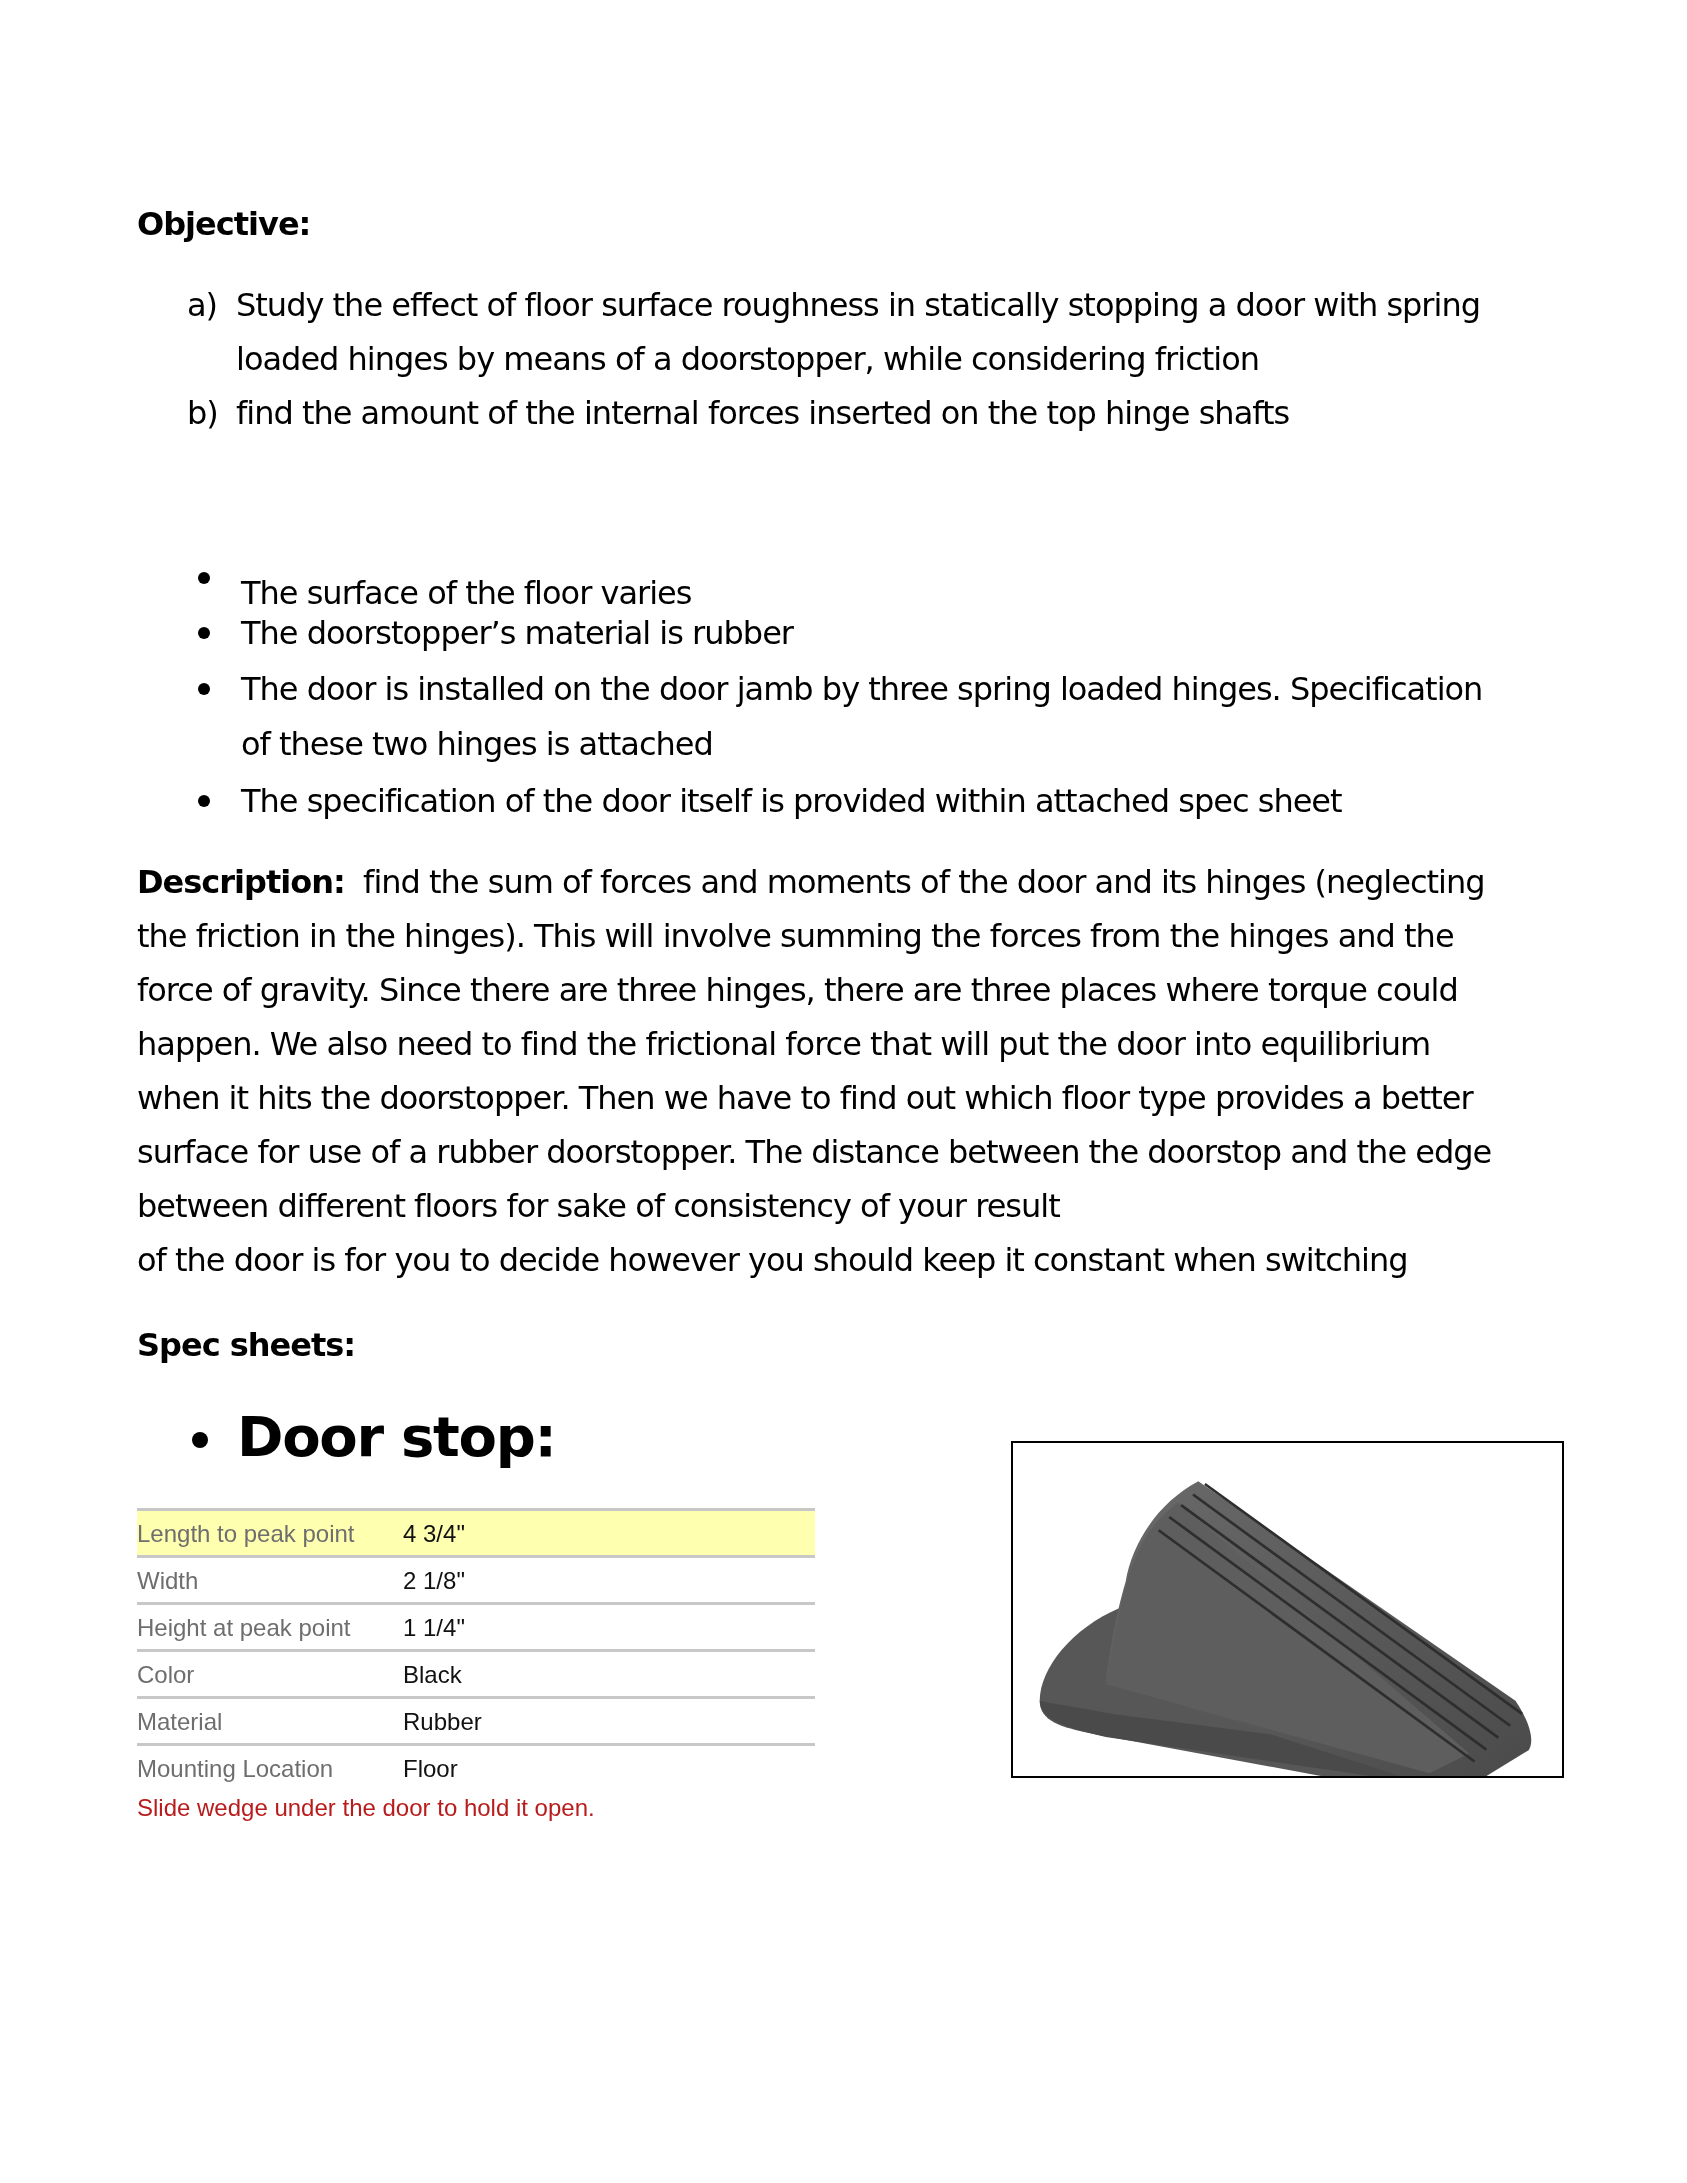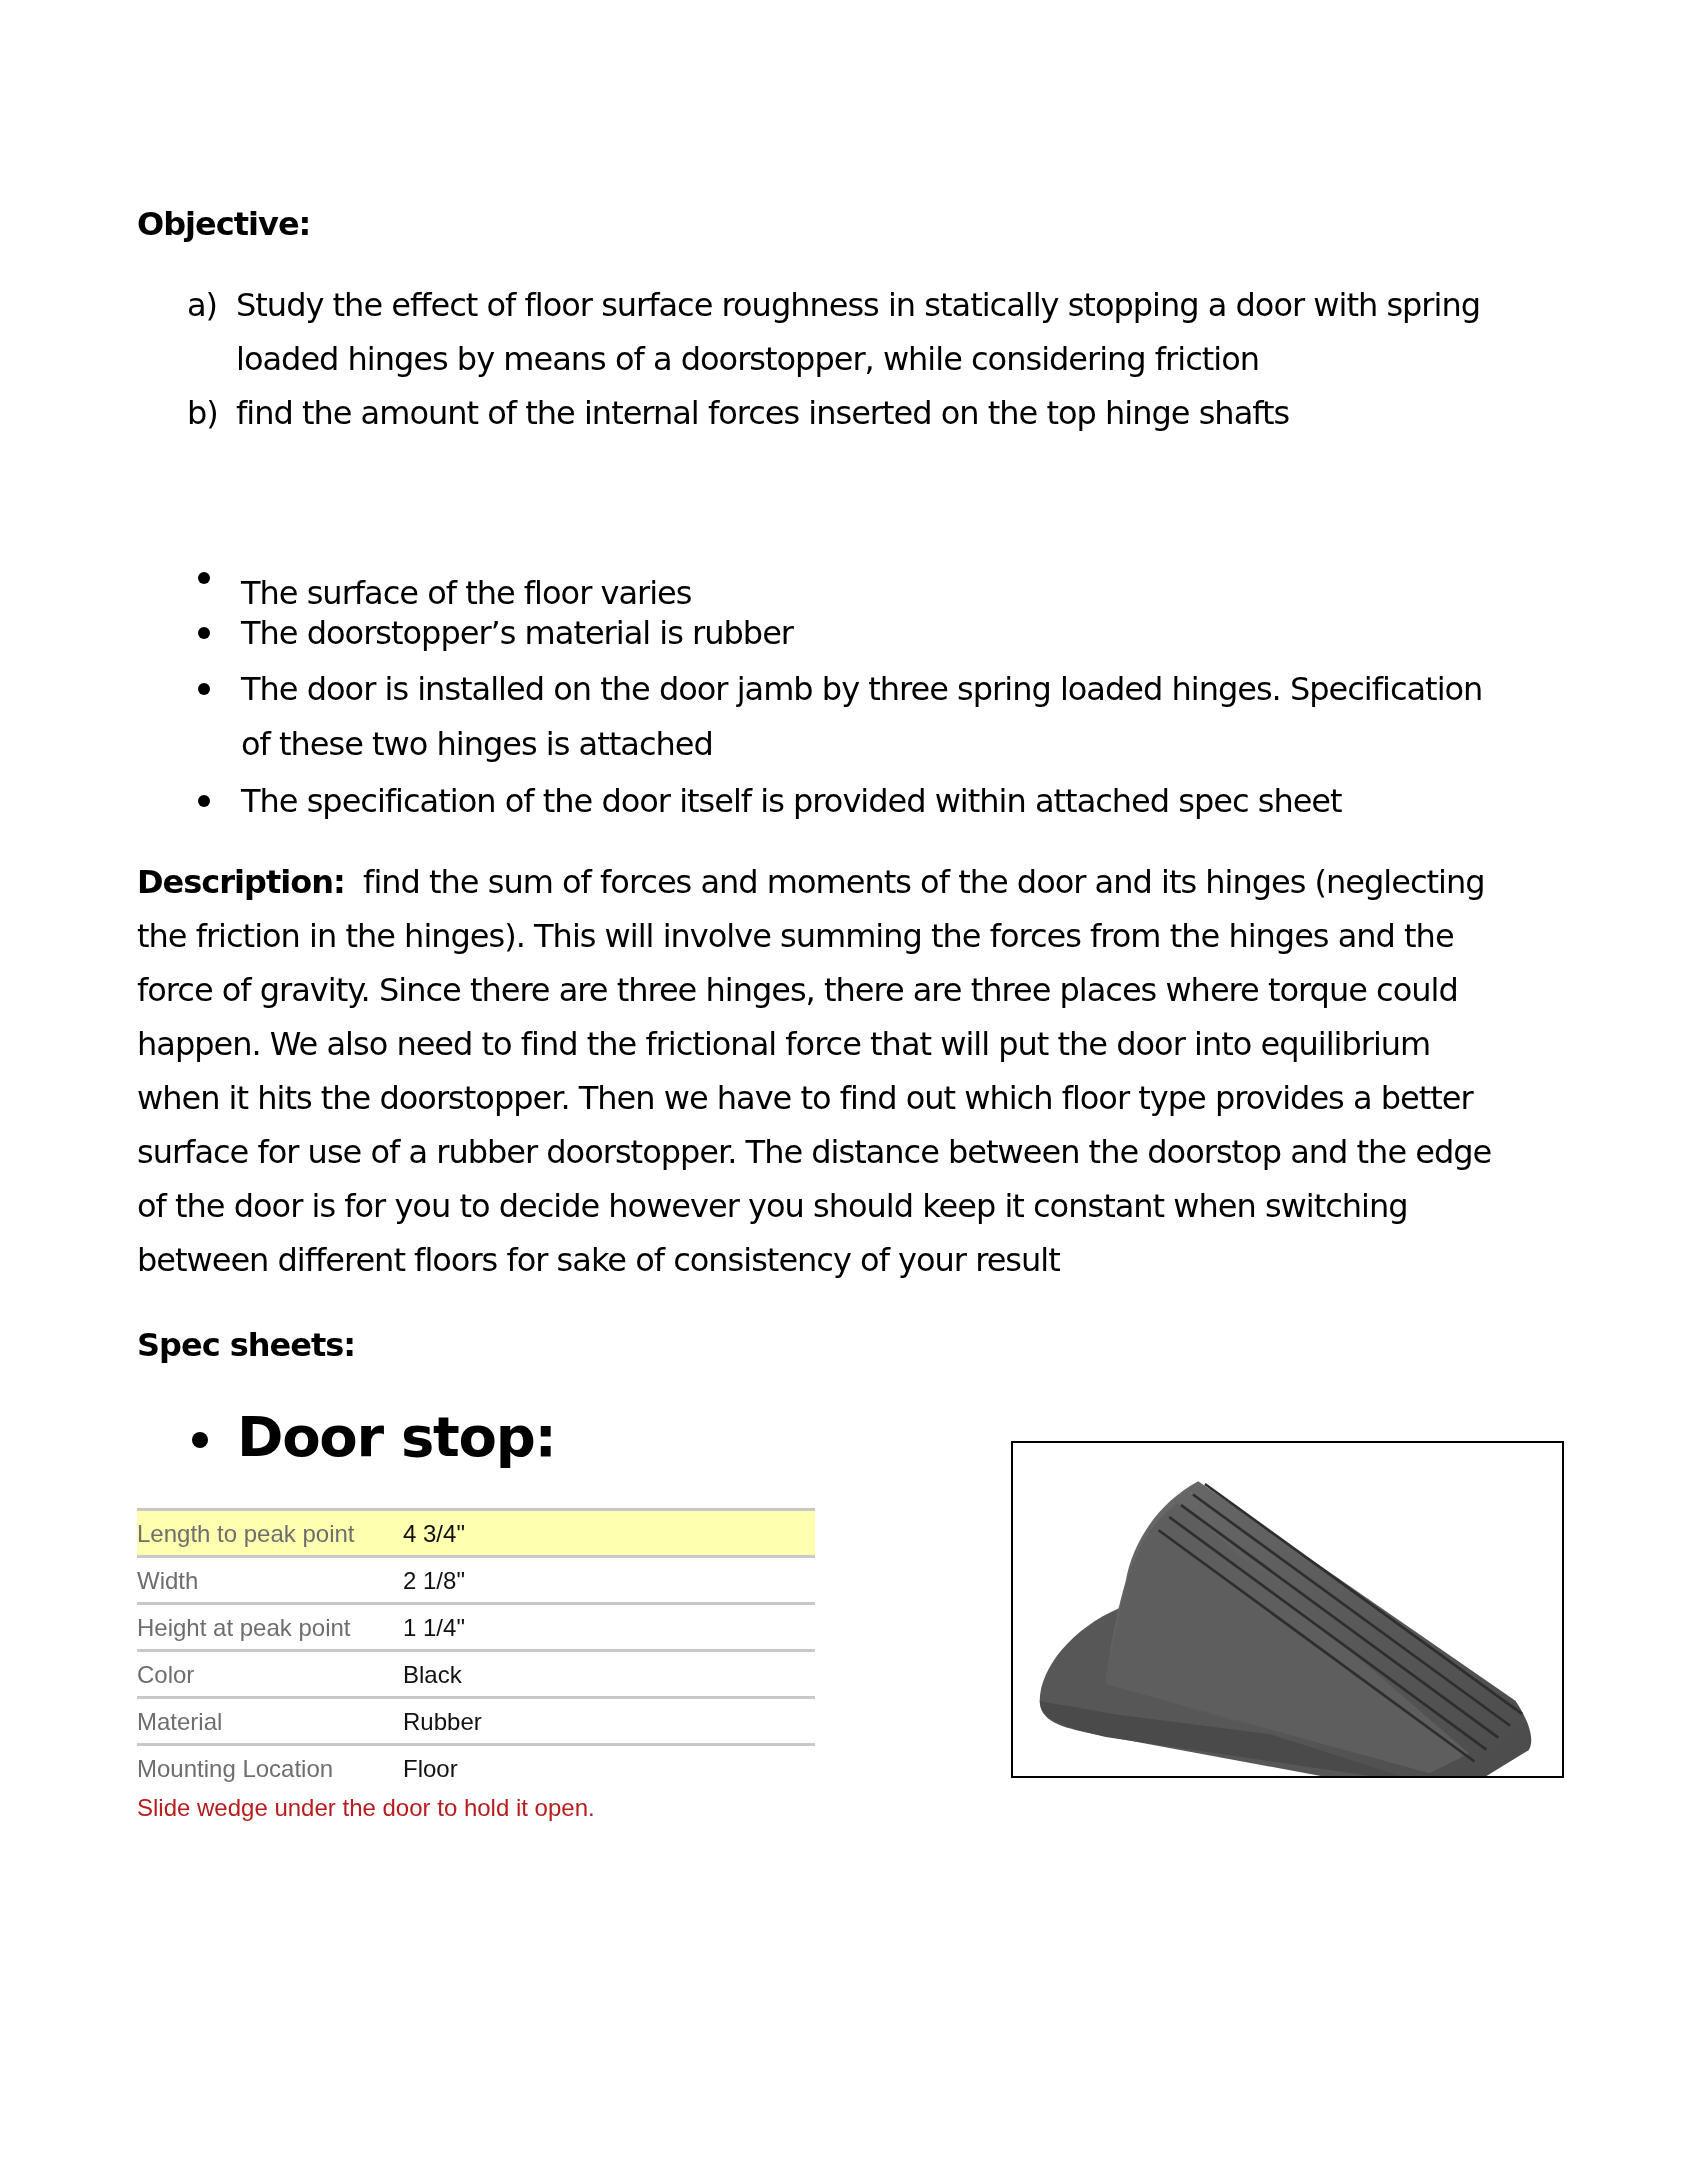--- a/index.html
+++ b/index.html
@@ -53,22 +53,22 @@
   <span class="bullet" style="left:198px; top:795px;"></span>
   <div class="t" style="left:241px; top:774px;">The specification of the door itself is provided within attached spec sheet</div>
 
   <div class="para" style="top:855px;">
     <p><span class="h">Description:</span>&nbsp;&nbsp;<span>find the sum of forces and moments of the door and its hinges (neglecting</span></p>
     <p>the friction in the hinges).  This will involve summing the forces from the hinges and the</p>
     <p>force of gravity. Since there are three hinges, there are three places where torque could</p>
     <p>happen.  We also need to find the frictional force that will put the door into equilibrium</p>
     <p>when it hits the doorstopper. Then we have to find out which floor type provides a better</p>
     <p>surface for use of a rubber doorstopper. The distance between the doorstop and the edge</p>
+    <p>between different floors for sake of consistency of your result</p>
     <p>of the door is for you to decide however you should keep it constant when switching</p>
-    <p>between different floors for sake of consistency of your result</p>
   </div>
 
   <div class="t h" style="left:137px; top:1318px;">Spec sheets:</div>
 
   <span class="bullet" style="left:192px; top:1432px; width:16px; height:16px;"></span>
   <div class="lbl h" style="left:237px; top:1404px; font-size:56px; line-height:66px; letter-spacing:-1.3px;">Door stop:</div>
 
   <div class="spec-table">
     <div class="row hl">
       <span class="k">Length to peak point</span>

